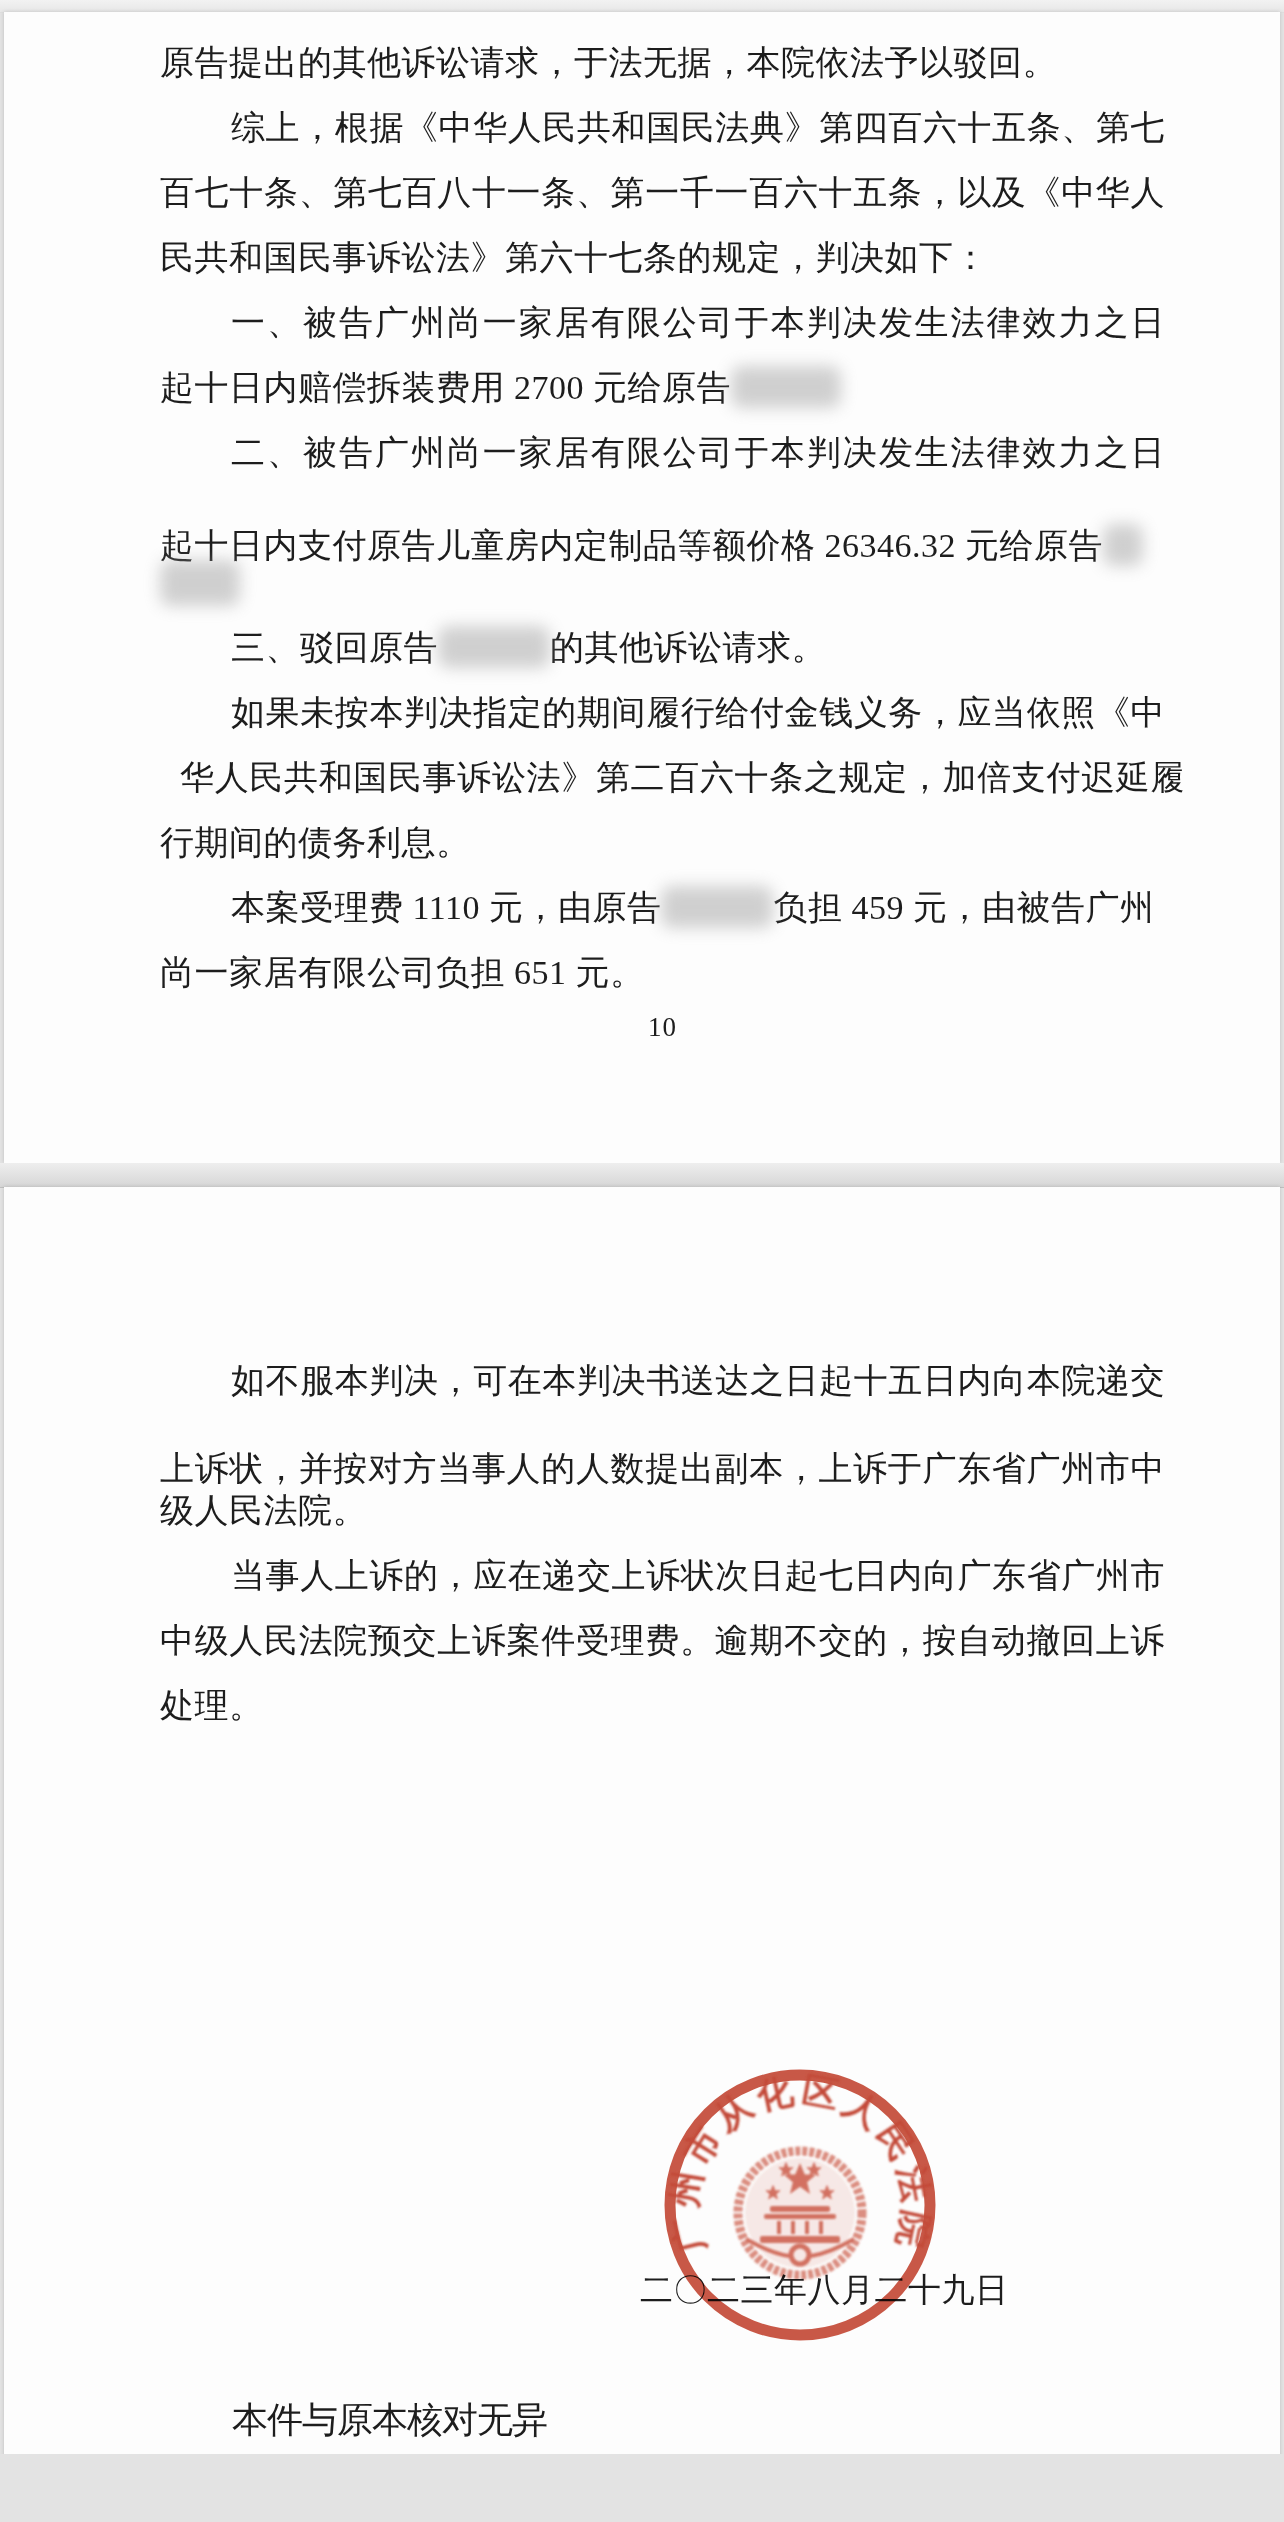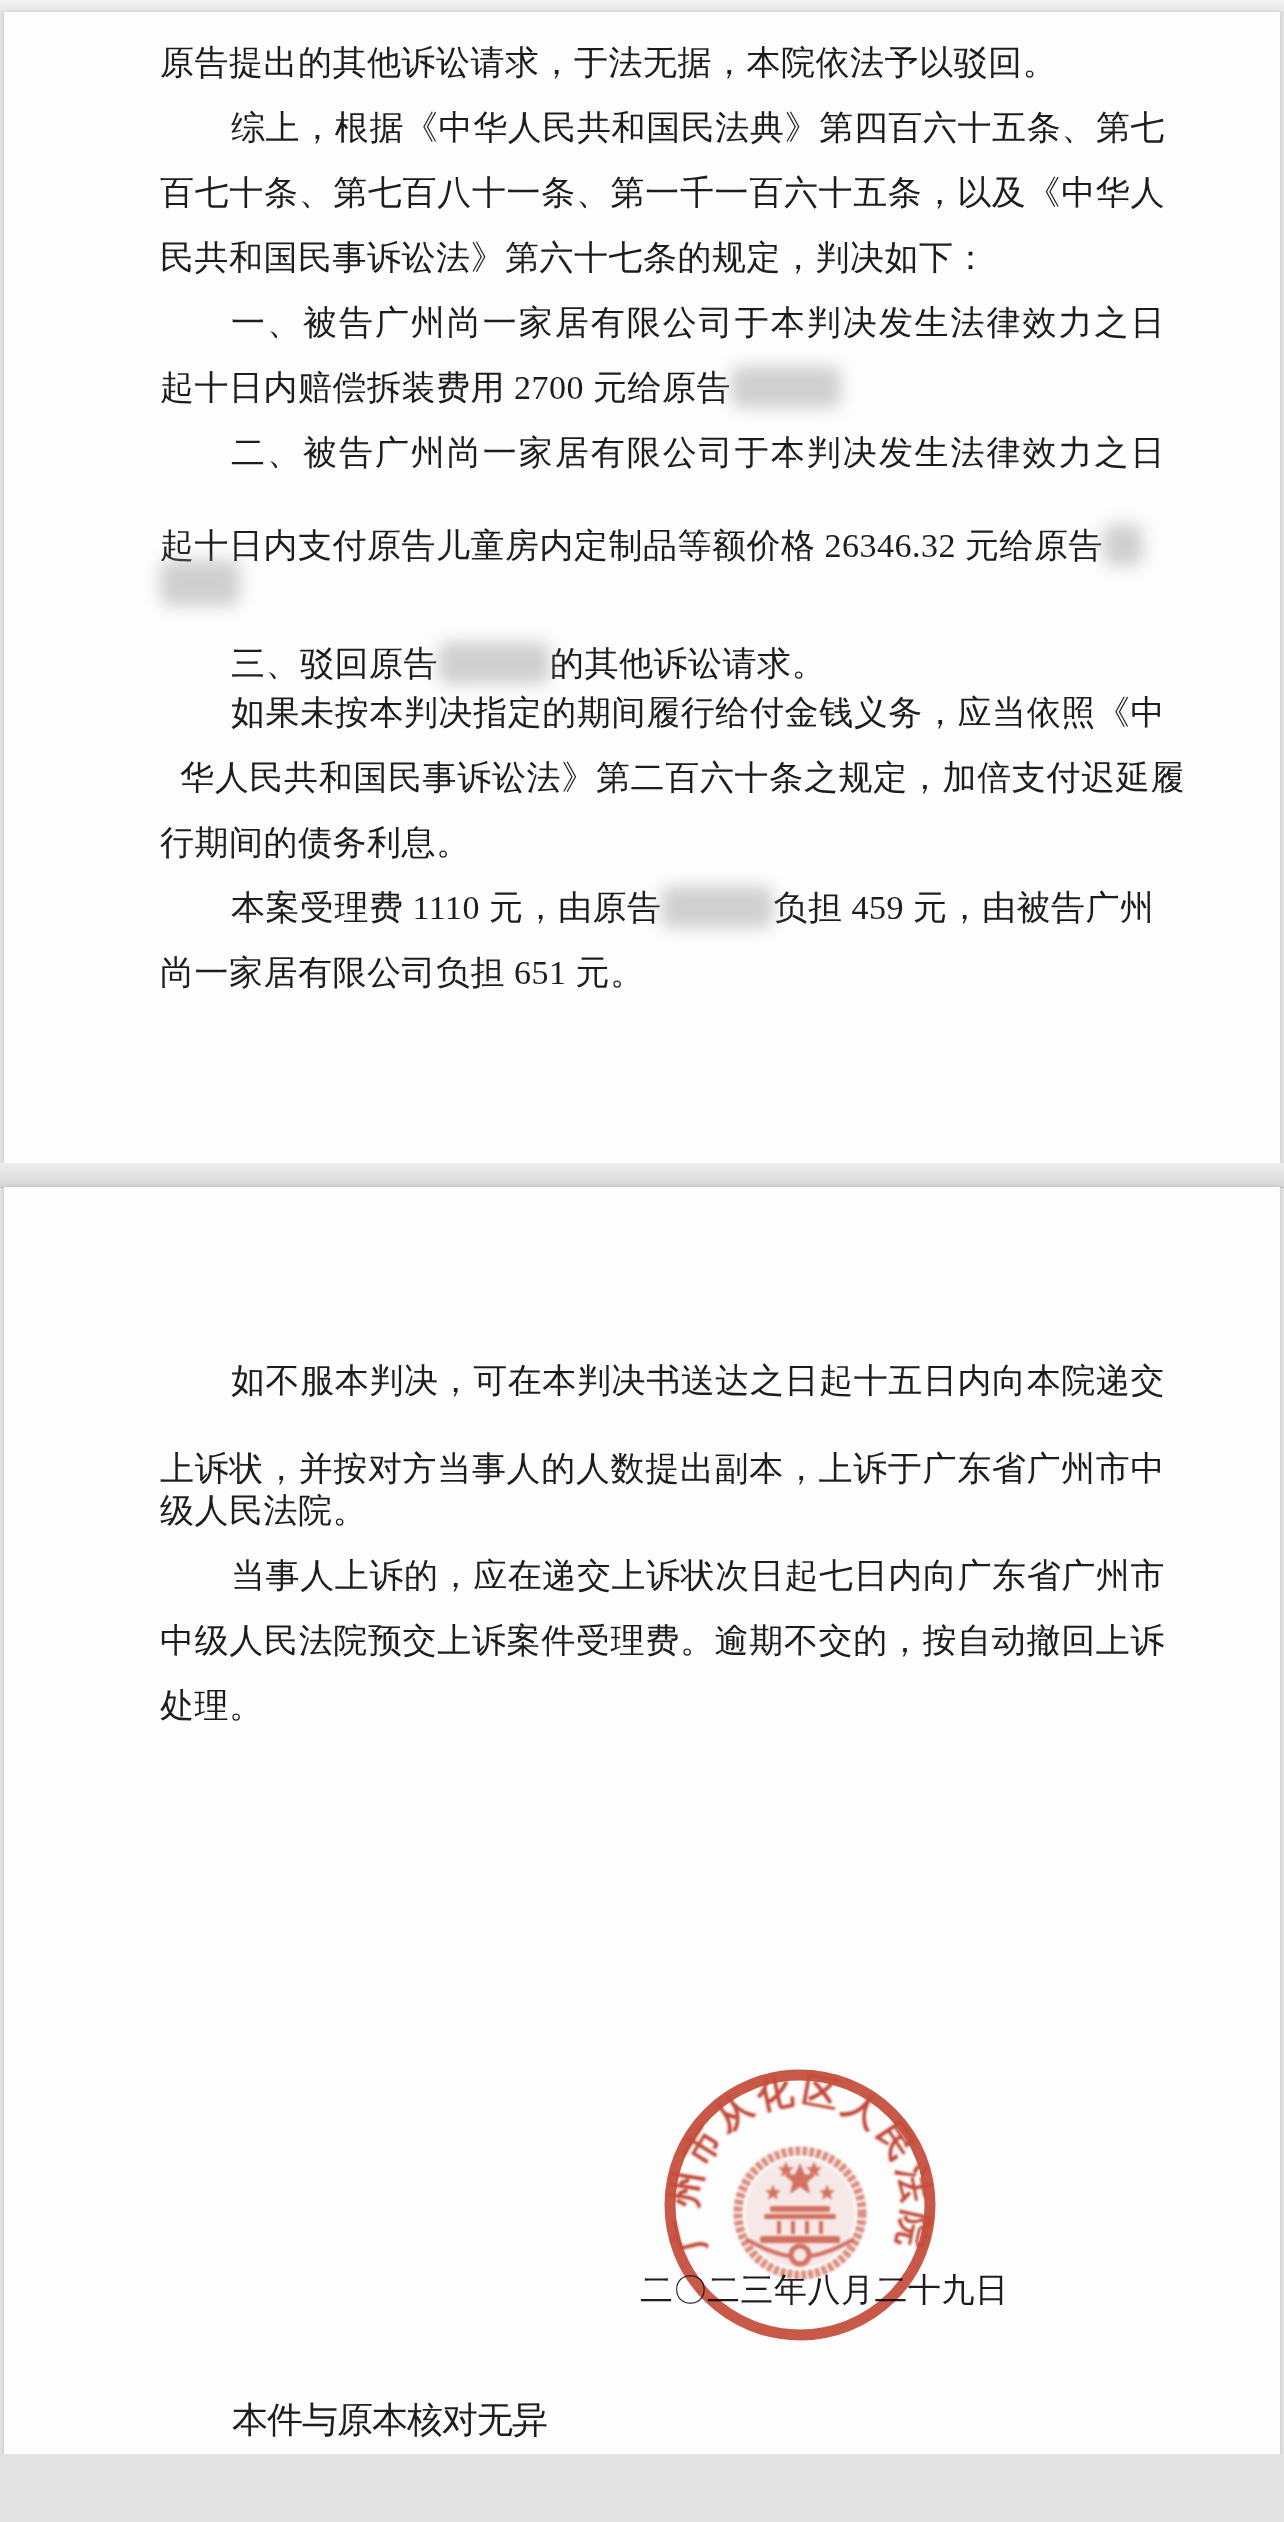--- a/index.html
+++ b/index.html
@@ -44,34 +44,35 @@
   <div id="lines-root">
       <div class="tline" style="top: 40px;"><span>原告提出的其他诉讼请求，于法无据，本院依法予以驳回。</span></div>
       <div class="tline ind just" style="top: 105px;"><span>综上，根据《中华人民共和国民法典》第四百六十五条、第七</span></div>
       <div class="tline just" style="top: 170px;"><span>百七十条、第七百八十一条、第一千一百六十五条，以及《中华人</span></div>
       <div class="tline" style="top: 235px;"><span>民共和国民事诉讼法》第六十七条的规定，判决如下：</span></div>
       <div class="tline ind just" style="top: 300px;"><span>一、被告广州尚一家居有限公司于本判决发生法律效力之日</span></div>
       <div class="tline" style="top: 365px;"><span>起十日内赔偿拆装费用 2700 元给原告</span><span class="blur" style="width: 110px;"></span></div>
       <div class="tline ind just" style="top: 430px;"><span>二、被告广州尚一家居有限公司于本判决发生法律效力之日</span></div>
       <div class="tline" style="top: 495px; margin-top: 28px;"><span>起十日内支付原告儿童房内定制品等额价格 26346.32 元给原告</span><span class="blur" style="width: 40px;"></span></div>
       <div class="tline" style="top: 560px;"><span class="blur" style="width: 80px; height: 46px;"></span></div>
-      <div class="tline ind" style="top: 625px; margin-top: 16px;"><span>三、驳回原告</span><span class="blur" style="width: 112px;"></span><span>的其他诉讼请求。</span></div>
+      <div class="tline ind" style="top: 625px;"><span>三、驳回原告</span><span class="blur" style="width: 112px;"></span><span>的其他诉讼请求。</span></div>
       <div class="tline ind just" style="top: 690px;"><span>如果未按本判决指定的期间履行给付金钱义务，应当依照《中</span></div>
       <div class="tline just" style="top: 755px; margin-left: 20px;"><span>华人民共和国民事诉讼法》第二百六十条之规定，加倍支付迟延履</span></div>
       <div class="tline" style="top: 820px;"><span>行期间的债务利息。</span></div>
       <div class="tline ind" style="top: 885px;"><span>本案受理费 1110 元，由原告</span><span class="blur" style="width: 112px;"></span><span>负担 459 元，由被告广州</span></div>
       <div class="tline" style="top: 950px;"><span>尚一家居有限公司负担 651 元。</span></div>
       <div class="tline ind just" style="top: 1358px;"><span>如不服本判决，可在本判决书送达之日起十五日内向本院递交</span></div>
       <div class="tline just" style="top: 1422px; margin-top: 24px;"><span>上诉状，并按对方当事人的人数提出副本，上诉于广东省广州市中</span></div>
       <div class="tline" style="top: 1488px;"><span>级人民法院。</span></div>
       <div class="tline ind just" style="top: 1553px;"><span>当事人上诉的，应在递交上诉状次日起七日内向广东省广州市</span></div>
       <div class="tline just" style="top: 1618px;"><span>中级人民法院预交上诉案件受理费。逾期不交的，按自动撤回上诉</span></div>
       <div class="tline" style="top: 1683px;"><span>处理。</span></div>
     </div>
 
+  <div class="pgnum">10</div>
 
 
   <div class="date-line">二〇二三年八月二十九日</div>
 
   <svg class="seal" viewBox="0 0 272 272" aria-hidden="true">
     <defs>
       <filter id="sblur" x="-20%" y="-20%" width="140%" height="140%">
           <feGaussianBlur stdDeviation="0.9"></feGaussianBlur>
         </filter>
       <path id="star" d="M0,-10 L2.9,-3.1 L9.5,-3.1 L4.2,1.2 L5.9,8.1 L0,4 L-5.9,8.1 L-4.2,1.2 L-9.5,-3.1 L-2.9,-3.1 Z"></path>

